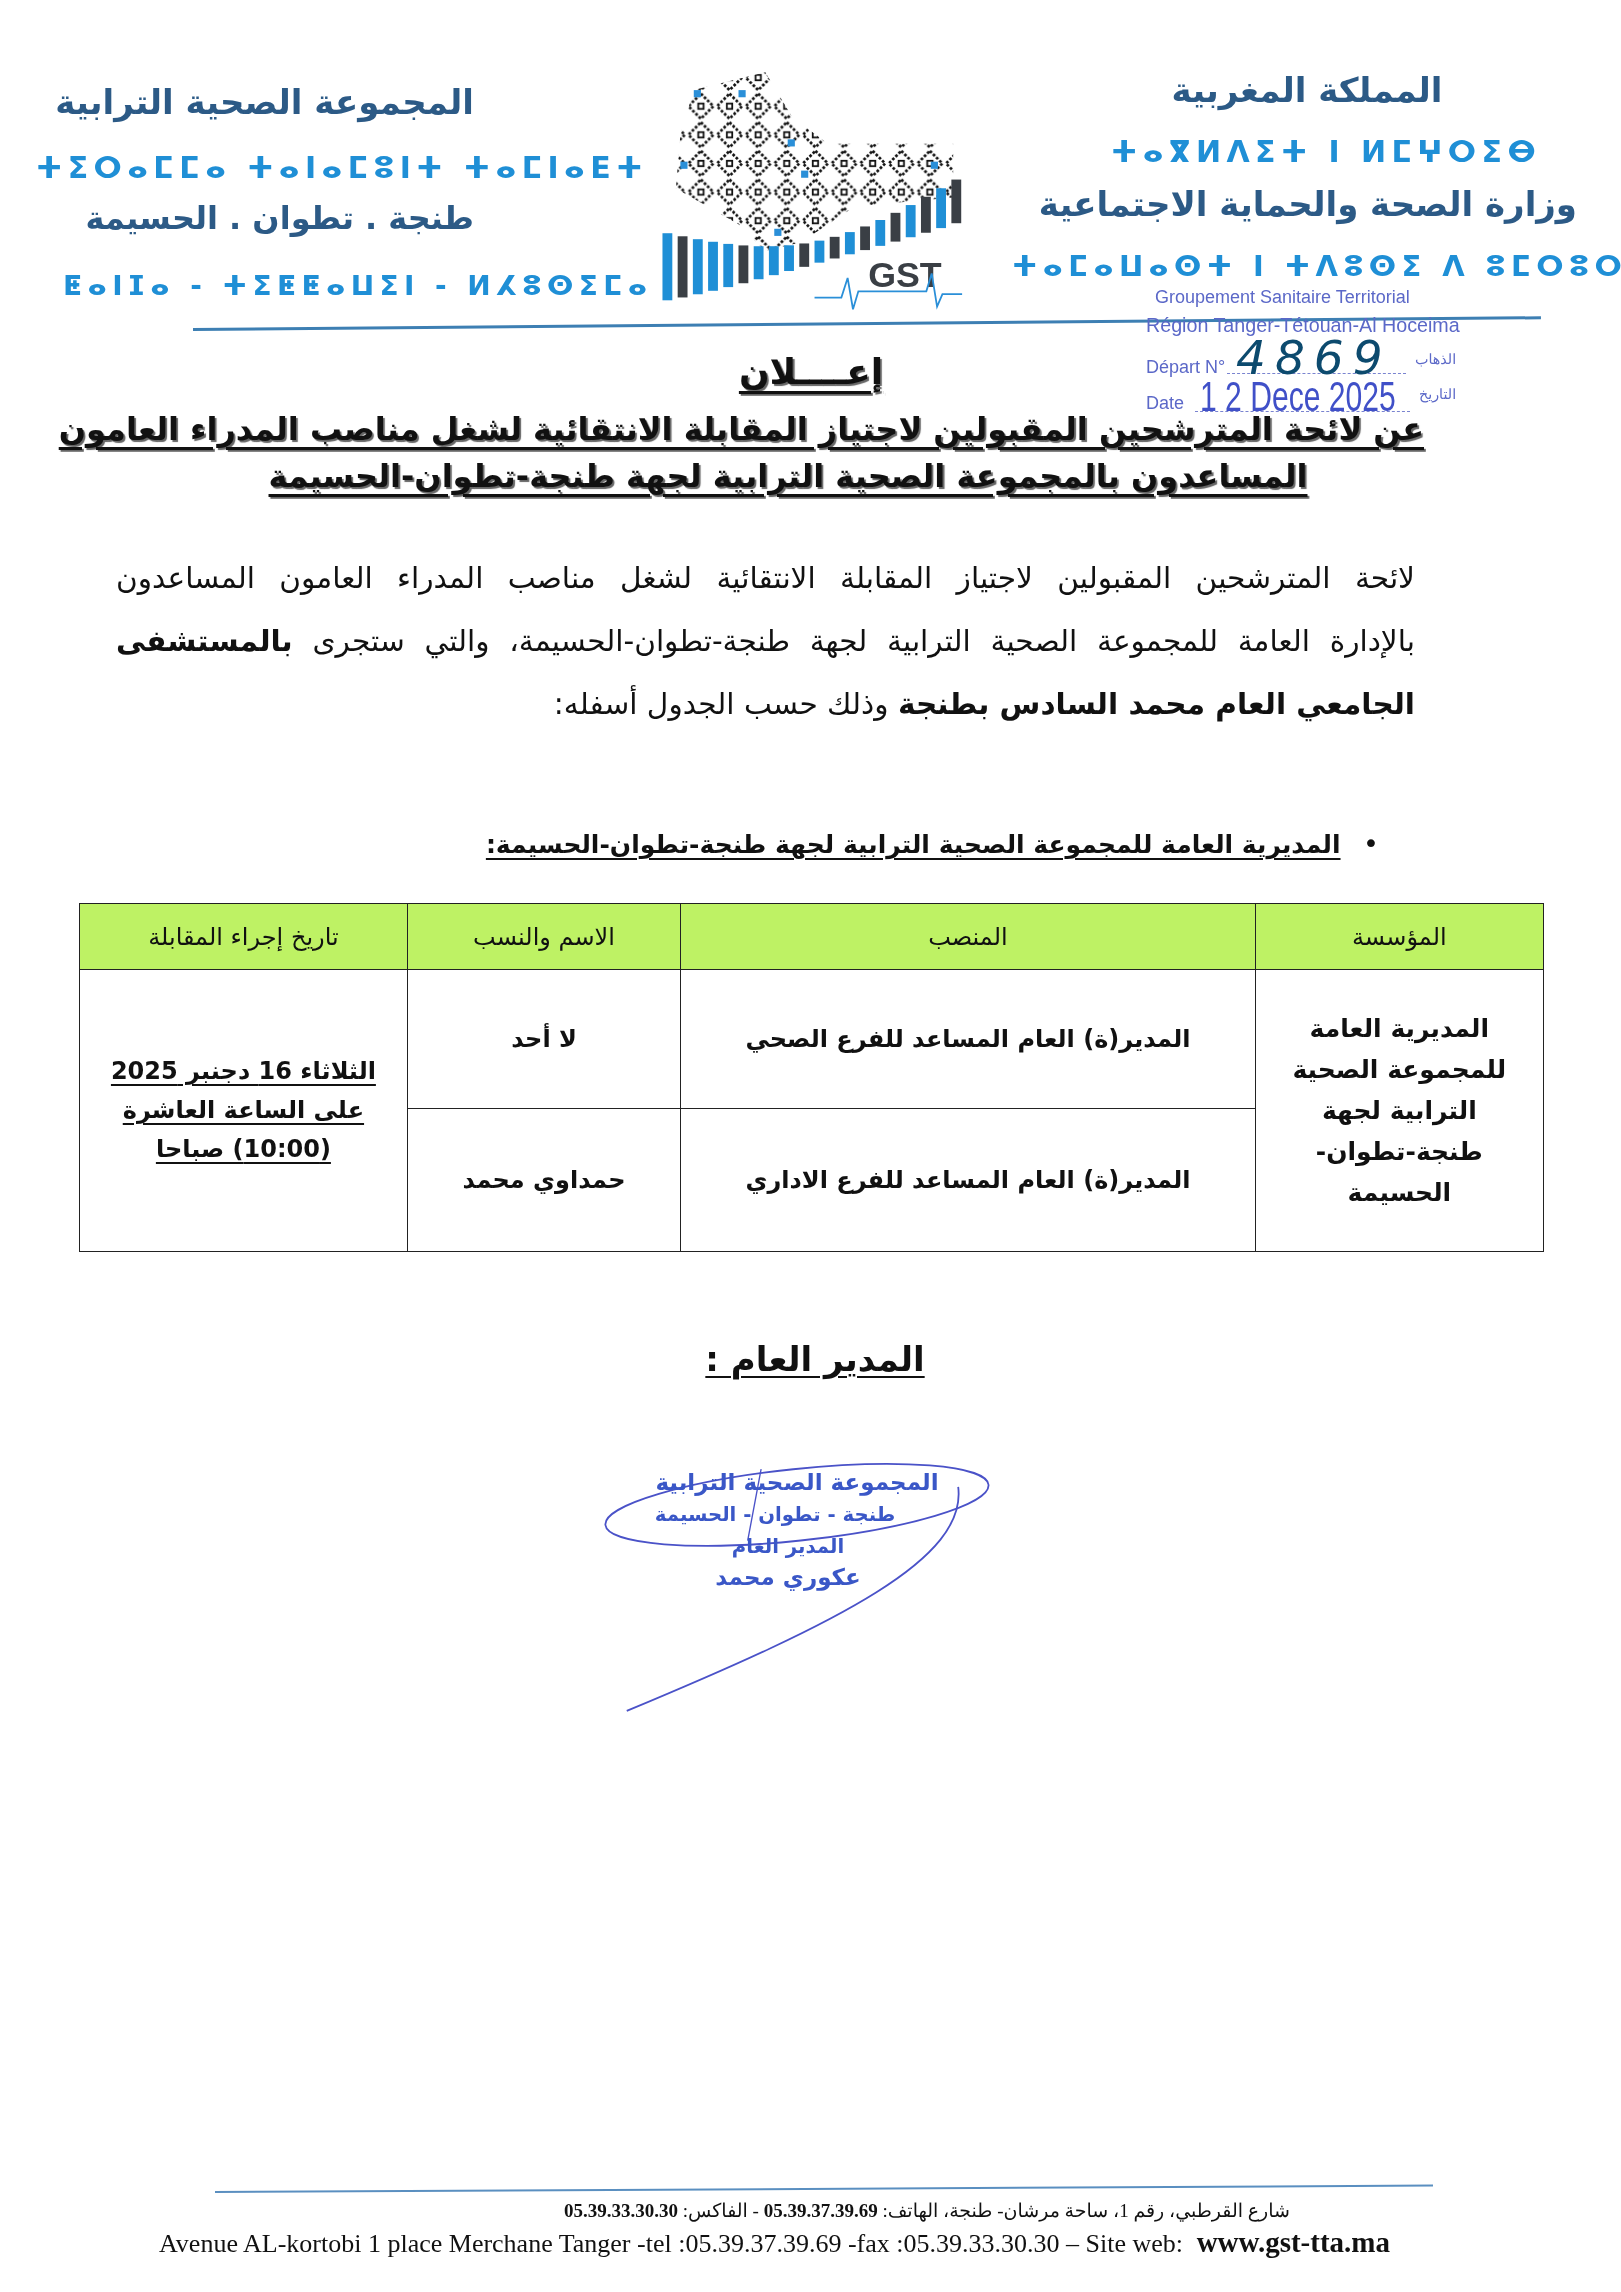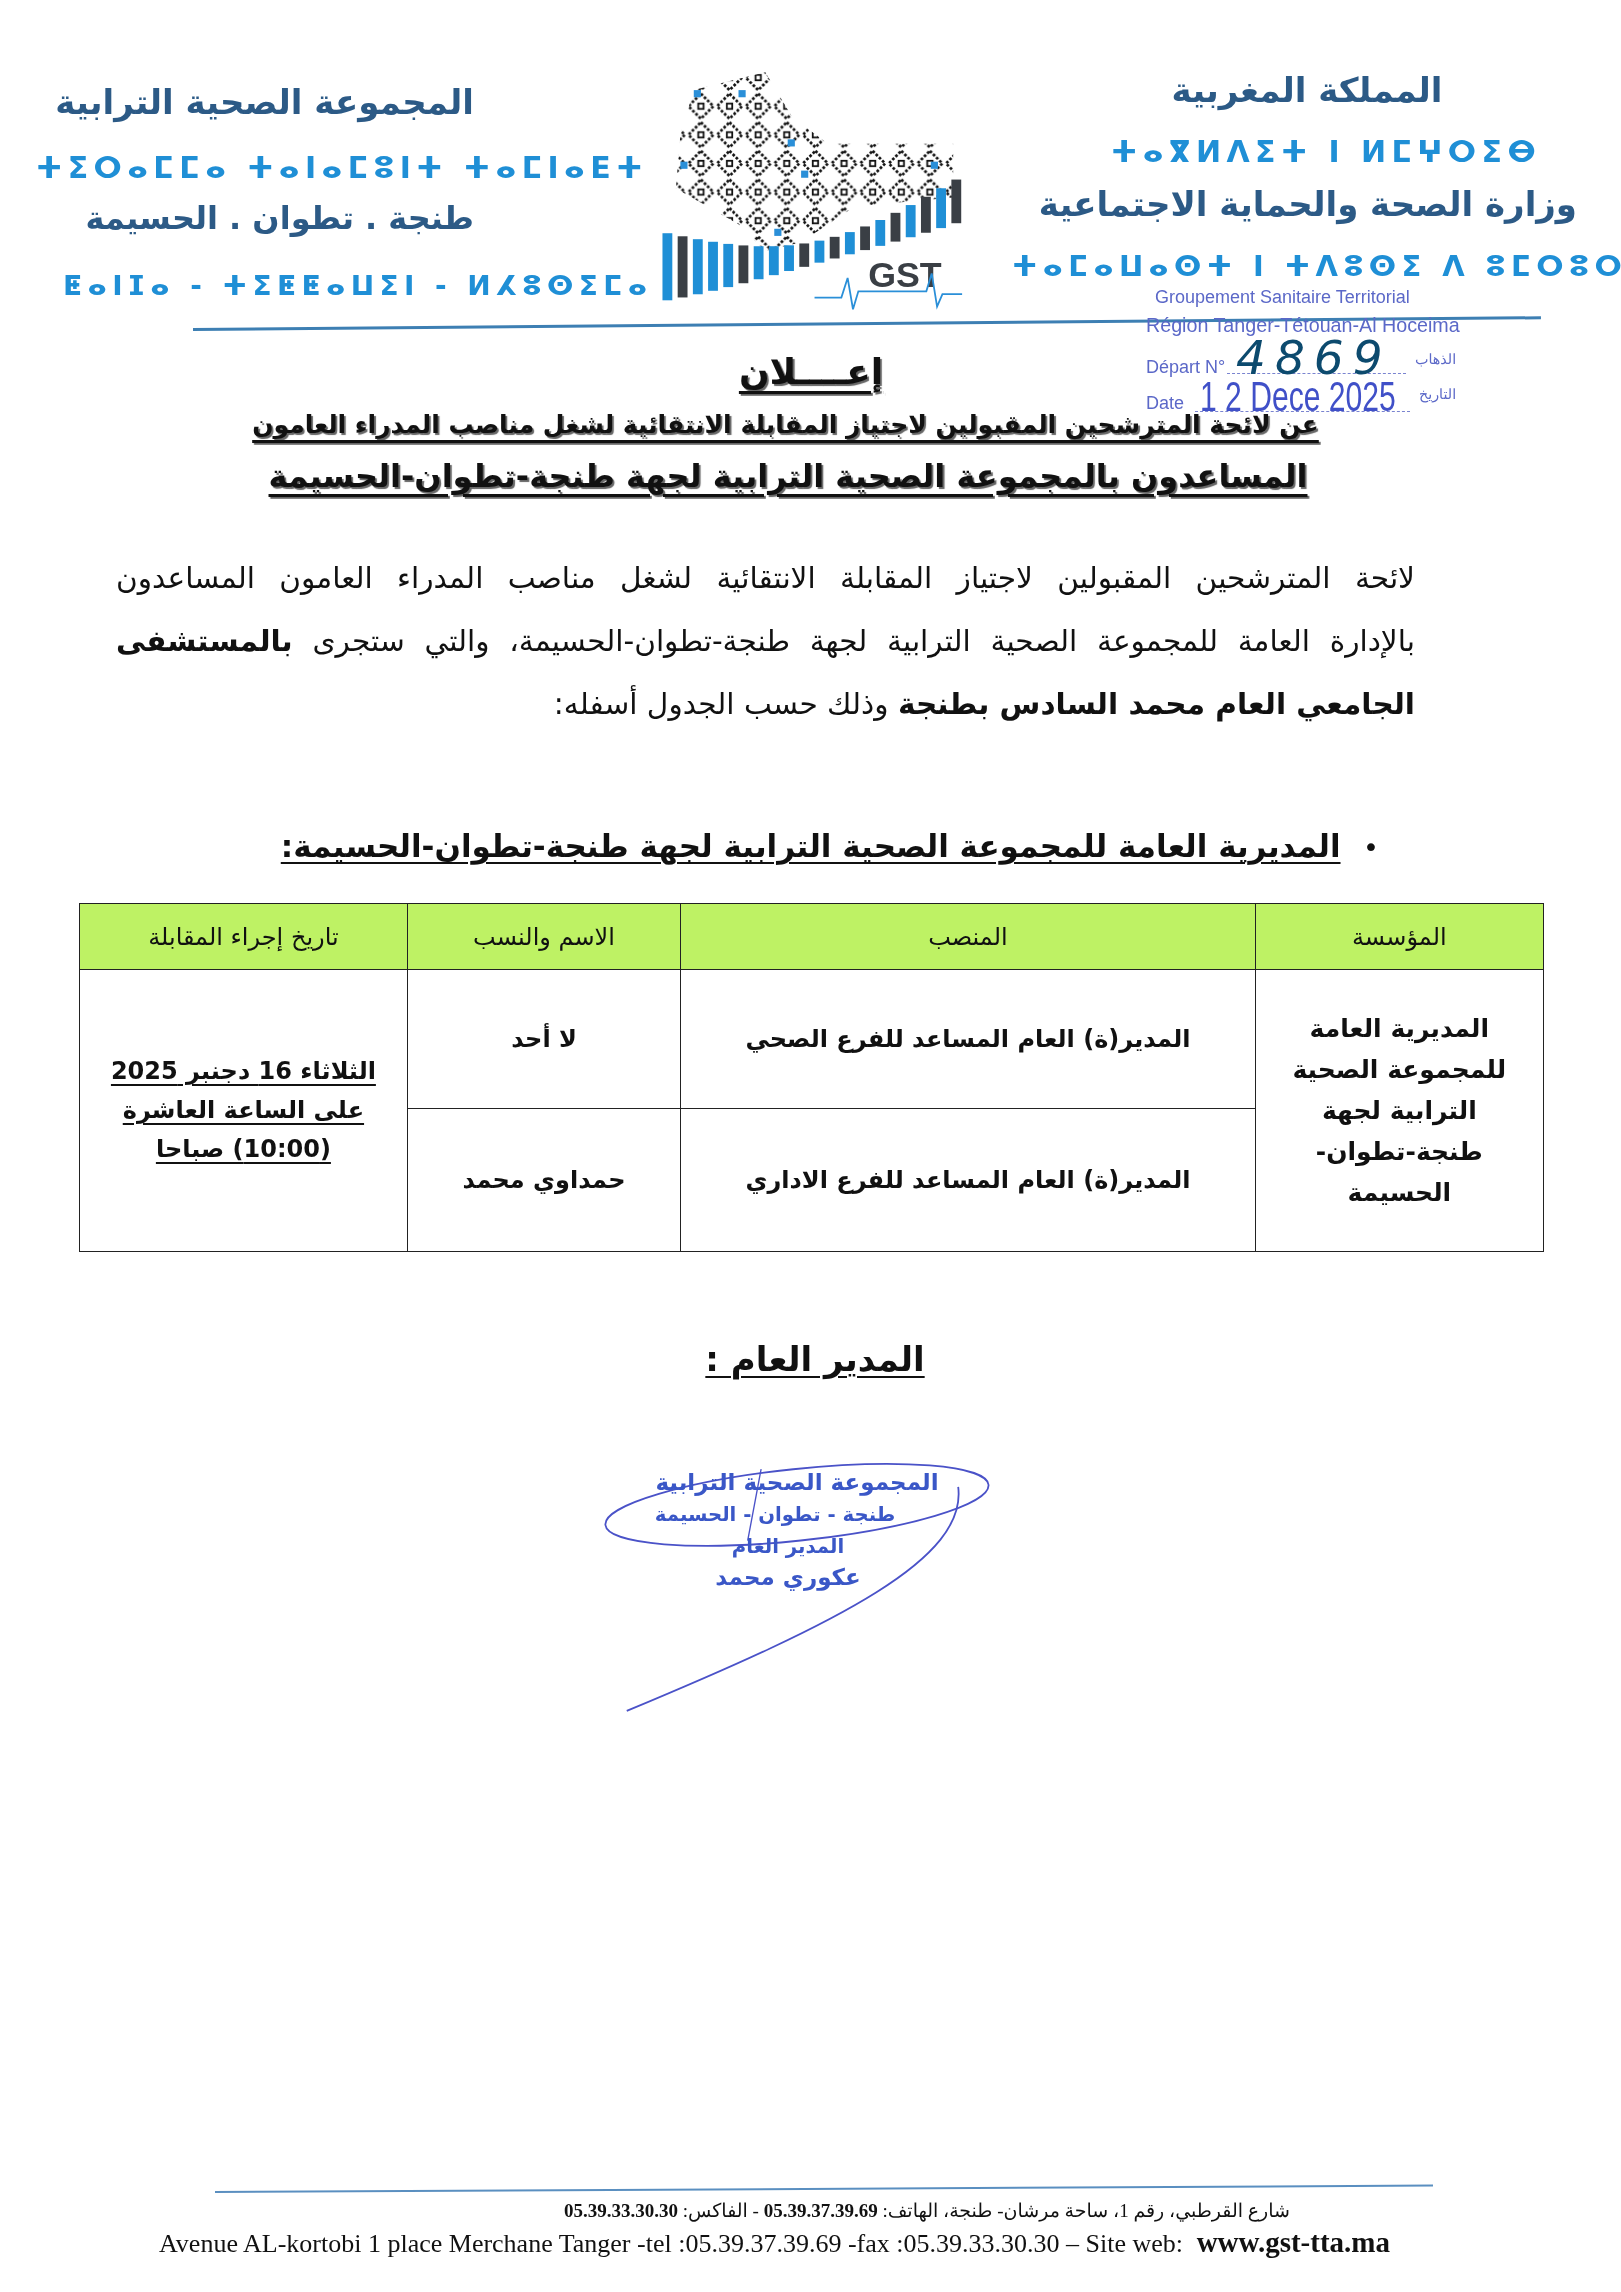--- a/index.html
+++ b/index.html
@@ -90,36 +90,36 @@
   <div class="abs" style="left:81px; top:86px; width:179px; border-bottom:0.9px dashed #7a84d0;"></div>
   <div class="abs" style="left:90px; top:43px; font-size:47px; font-family:'DejaVu Sans',sans-serif; letter-spacing:9px; color:#0c4a6e;font-style:italic;">4869</div>
   <div class="abs rtl" style="left:269px; top:64px; font-size:14.3px;">الذهاب</div>
   <div class="abs" style="left:0; top:106px; font-size:18px;">Date</div>
   <div class="abs" style="left:49px; top:124px; width:215px; border-bottom:0.9px dashed #7a84d0;"></div>
   <div class="abs" style="left:54px; top:85px; font-size:43px; color:#4050c8; transform:scaleX(0.7); transform-origin:left;">1 2 Dece 2025</div>
   <div class="abs rtl" style="left:273px; top:99px; font-size:14.3px;">التاريخ</div>
 </div>
 
 <div class="abs title rtl" style="left:587px; top:351px; width:448px; font-size:36px;">إعــــلان</div>
-<div class="abs title rtl" style="left:136px; top:410px; width:1299px; font-size:25px;">عن لائحة المترشحين المقبولين لاجتياز المقابلة الانتقائية لشغل مناصب المدراء العامون</div>
+<div class="abs title rtl" style="left:125px; top:410px; width:1299px; font-size:32px;">عن لائحة المترشحين المقبولين لاجتياز المقابلة الانتقائية لشغل مناصب المدراء العامون</div>
 <div class="abs title rtl" style="left:224px; top:457px; width:1128px; font-size:32px;">المساعدون بالمجموعة الصحية الترابية لجهة طنجة-تطوان-الحسيمة</div>
 
 <div class="abs para rtl" style="right:206px; top:564px; width:1299px; text-align:justify; text-align-last:justify;">لائحة المترشحين المقبولين لاجتياز المقابلة الانتقائية لشغل مناصب المدراء العامون المساعدون</div>
 <div class="abs para rtl" style="right:206px; top:627px; width:1299px; text-align-last:justify;">
   <span>بالإدارة العامة للمجموعة الصحية الترابية لجهة طنجة-تطوان-الحسيمة، والتي ستجرى</span>
   <b>بالمستشفى</b>
 </div>
 <div class="abs para rtl" style="right:206px; top:690px; width:1299px;">
   <b>الجامعي العام محمد السادس بطنجة</b>
   <span>وذلك حسب الجدول أسفله:</span>
 </div>
 
 <div class="abs rtl" style="right:242px; top:828px; width:985px; text-align:right; white-space:nowrap;">
   <span style="font-size:27px; margin-left:18px;">•</span>
-  <span class="u" style="font-size:31px; font-weight:bold;margin-top:32px;">المديرية العامة للمجموعة الصحية الترابية لجهة طنجة-تطوان-الحسيمة:</span>
+  <span class="u" style="font-size:25px; font-weight:bold;margin-top:32px;">المديرية العامة للمجموعة الصحية الترابية لجهة طنجة-تطوان-الحسيمة:</span>
 </div>
 
 <table class="tbl">
   <thead>
     <tr>
       <th style="width:287px;">المؤسسة</th>
       <th style="width:578px;">المنصب</th>
       <th style="width:273px;">الاسم والنسب</th>
       <th style="width:328px;">تاريخ إجراء المقابلة</th>
     </tr>

